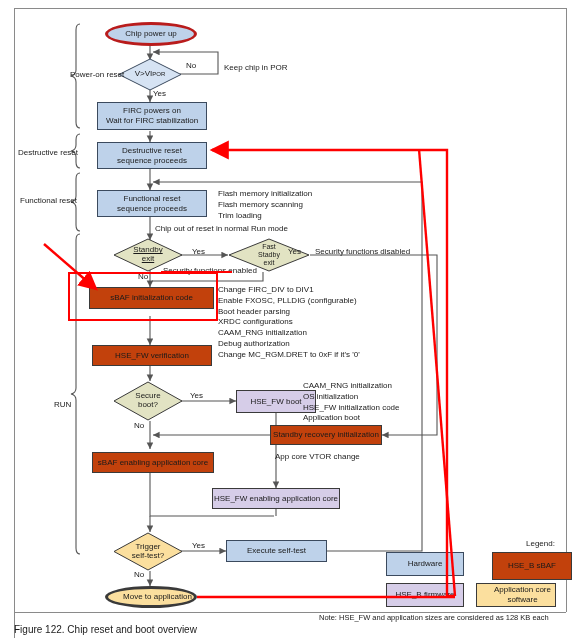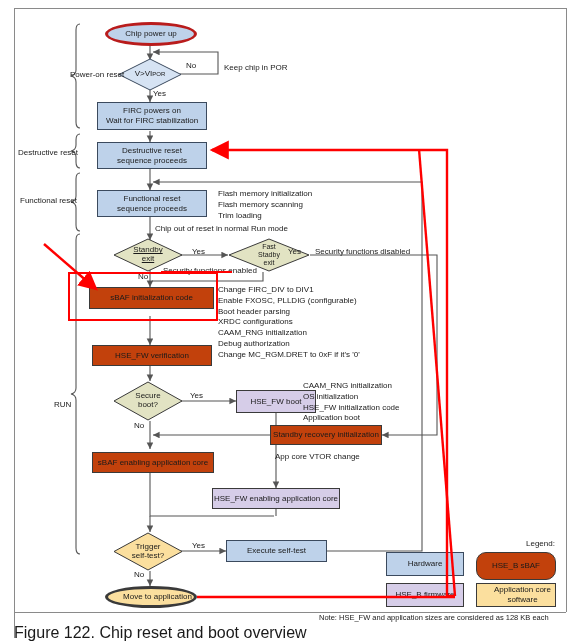--- a/index.html
+++ b/index.html
@@ -24,21 +24,21 @@
 
   .diamond{position:absolute;}
   .diamond .dlabel{position:absolute;left:0;top:0;width:100%;height:100%;
         display:flex;align-items:center;justify-content:center;text-align:center;
         font-size:8px;line-height:1.1;color:#1a1a1a;}
 
   .txt{position:absolute;font-size:8px;color:#1a1a1a;line-height:1.35;white-space:pre;}
   .txt.small{font-size:7.5px;}
   .lbl{position:absolute;font-size:8px;color:#1a1a1a;}
 
-  .caption{position:absolute;left:14px;top:624px;font-size:16px;color:#1a1a1a;}
+  .caption{position:absolute;left:14px;top:624px;font-size:10px;color:#1a1a1a;}
 
   .redbox{position:absolute;border:2.2px solid #ff0000;box-sizing:border-box;}
   .strike{position:absolute;background:#ff0000;height:2px;}
 </style>
 </head>
 <body>
 
 <div id="page">
 
   <div class="frame-v" style="left:14px;top:8px;height:630px;"></div>
@@ -232,21 +232,21 @@
   <div class="txt" style="left:303px;top:381px;">CAAM_RNG initialization
 OS initialization
 HSE_FW initialization code
 Application boot</div>
 
   <div class="lbl" style="left:526px;top:539px;">Legend:</div>
 
   <div class="node rect hw" style="left:386px;top:552px;width:78px;height:24px;">
     <span>Hardware</span>
   </div>
-  <div class="node rect sbaf" style="left:476px;top:552px;width:80px;height:28px;border-radius:10px;">
+  <div class="node rect sbaf" style="left:492px;top:552px;width:80px;height:28px;">
     <span>HSE_B sBAF</span>
   </div>
   <div class="node rect fw" style="left:386px;top:583px;width:78px;height:24px;">
     <span>HSE_B firmware</span>
   </div>
   <div class="node rect app" style="left:476px;top:583px;width:80px;height:24px;white-space:pre-line;">
     <span>Application core
 software</span>
   </div>
 

